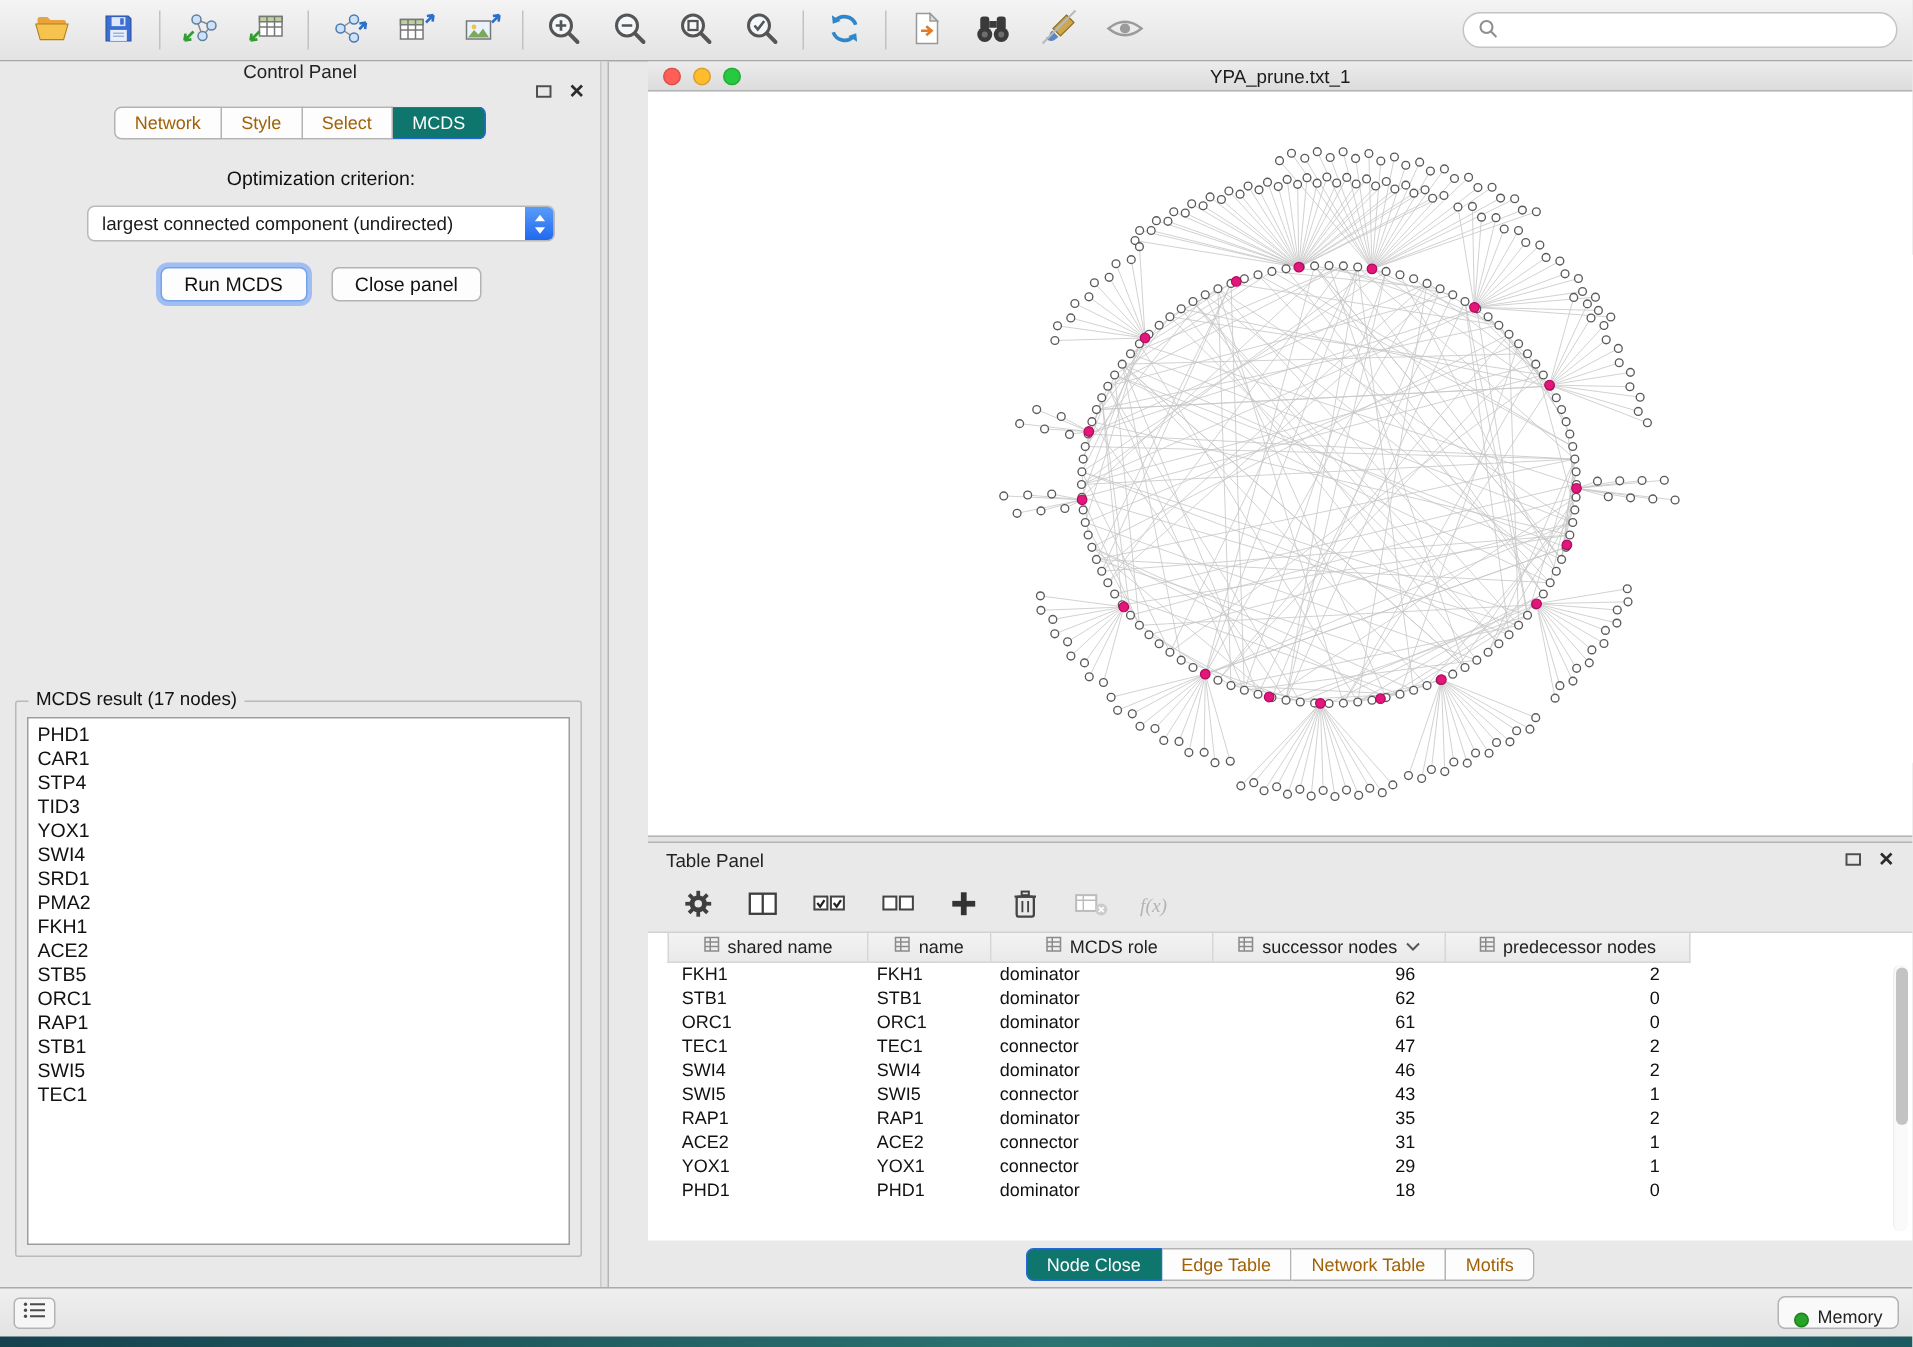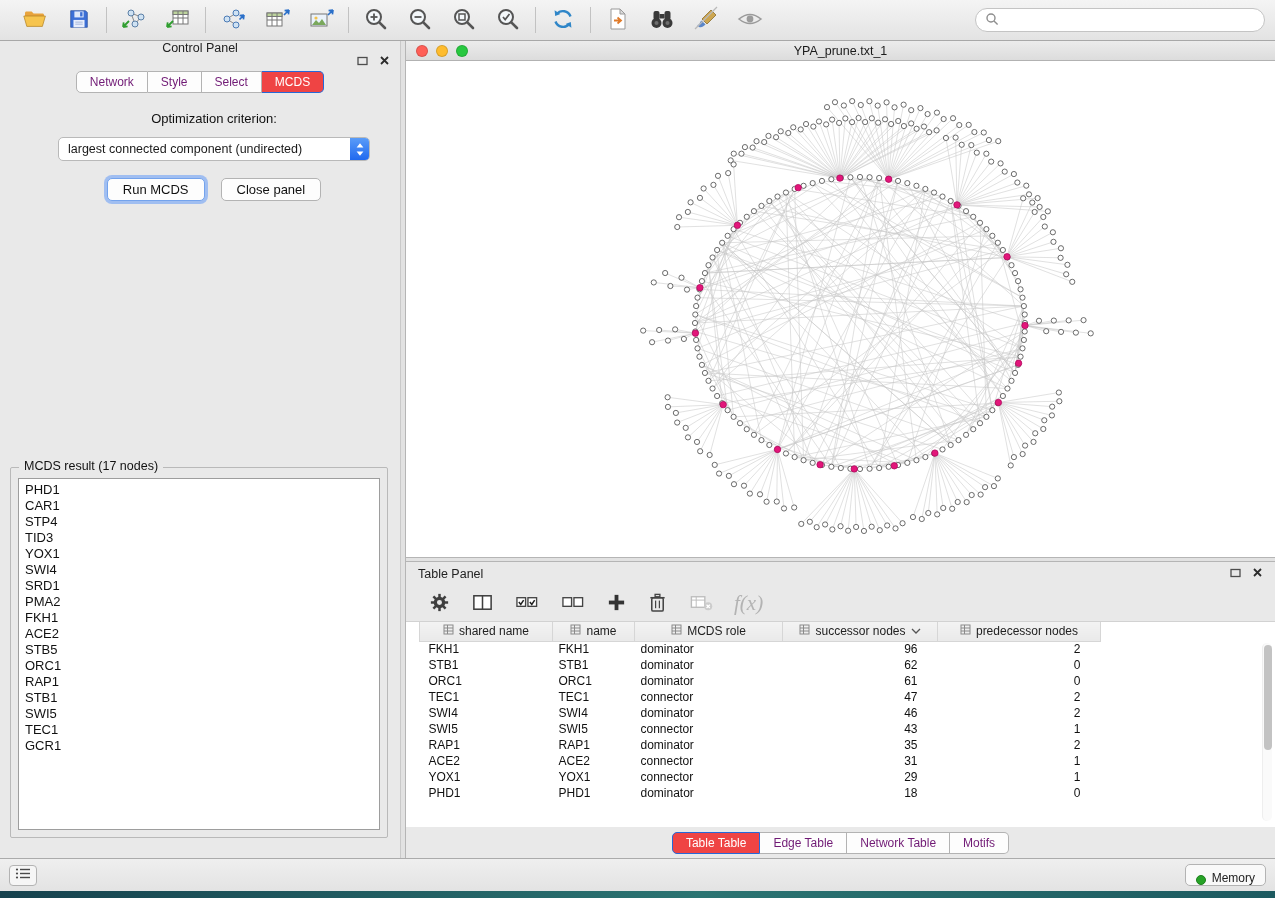--- a/index.html
+++ b/index.html
@@ -21,58 +21,58 @@
   .main { flex:1; display:flex; min-height:0; }
   .vsplit { width:6px; background:#e2e2e2; border-left:1px solid #c9c9c9; border-right:1px solid #b5b5b5; flex-shrink:0; }
 
   
   .control-panel { width:400px; flex-shrink:0; background:#e9e9e9; display:flex; flex-direction:column; position:relative; }
   .panel-header { height:26px; display:flex; align-items:center; padding:0 10px; flex-shrink:0;flex-direction:column; }
   .panel-title { font-size:12.5px; color:#222; }
   .panel-header-icons { margin-left:auto; display:flex; align-items:center; gap:11px; }
   .cp-tabs { display:flex; justify-content:center; margin-top:4px; flex-shrink:0; }
   .tab-seg { border:1px solid #b3b3b3; border-left-width:0; background:#fdfdfd; padding:3px 13px;
-             font-size:12px; color:#701a75; }
+             font-size:12px; color:#a16207; }
   .tab-seg.first { border-left-width:1px; border-radius:5px 0 0 5px; }
   .tab-seg.last { border-radius:0 5px 5px 0; }
-  .tab-seg.active { background:#ef4444; border-color:#2568d8; color:#fff; }
+  .tab-seg.active { background:#0f766e; border-color:#2568d8; color:#fff; }
   .cp-content { flex:1; text-align:center; padding-top:18px;padding-left:28px; }
   .opt-label { font-size:13px; margin-bottom:11px; color:#111; }
   .dropdown { width:312px; height:24px; margin:0 auto; background:#fff; border:1px solid #b9b9b9;
               border-radius:5px; display:flex; align-items:center; padding-left:9px; font-size:12.5px; }
   .dropdown .dd-text { flex:1; text-align:left; white-space:nowrap; overflow:hidden; }
   .stepper { width:19px; height:22px; margin-right:0; background:linear-gradient(#5a9cf8,#2069ef);
              border-radius:0 4px 4px 0; display:flex; align-items:center; justify-content:center; }
   .cp-buttons { margin-top:17px; display:flex; justify-content:center; gap:16px; }
   .btn { background:#fdfdfd; border:1px solid #b3b3b3; border-radius:5px; padding:3px 15px; font-size:13px; color:#111; }
   .btn.focused { border-color:#74a3ec; box-shadow:0 0 0 3px rgba(100,155,248,.55); }
   .mcds-group { position:absolute; left:10px; right:12px; top:426px; bottom:20px;
                 border:1px solid #b9b9b9; border-radius:2px; }
   .mcds-legend { position:absolute; top:-9px; left:8px; background:#e9e9e9; padding:0 5px; font-size:12.5px; color:#111; }
   .mcds-list { position:absolute; left:7px; right:7px; top:10px; bottom:7px; background:#fff;
                border:1px solid #9d9d9d; overflow:hidden; text-align:left; padding:3px 0 0 6px; }
   .mcds-item { font-size:13px; line-height:16px; color:#111; }
 
   
-  .right-col { flex:1; display:flex; flex-direction:column; min-width:0; }
+  .right-col { flex:1; display:flex; flex-direction:column; min-width:0;margin-left:26px; }
   .net-window { height:516px; flex-shrink:0; display:flex; flex-direction:column; }
   .net-titlebar { height:20px; flex-shrink:0; background:linear-gradient(#ececec,#dcdcdc);
                   border-bottom:1px solid #b2b2b2; display:flex; align-items:center; position:relative; }
   .traffic { display:flex; gap:8px; padding-left:10px; z-index:2; }
   .light { width:12px; height:12px; border-radius:50%; border:1px solid rgba(0,0,0,.15); }
   .net-title { position:absolute; left:0; right:0; text-align:center; font-size:12.5px; color:#1b1b1b; }
   .net-canvas { flex:1; background:#fff; overflow:hidden; }
   .hsplit { height:5px; background:#e2e2e2; border-top:1px solid #b5b5b5; border-bottom:1px solid #b5b5b5; flex-shrink:0; }
 
   
   .table-panel { flex:1; min-height:0; background:#e9e9e9; display:flex; flex-direction:column; }
   .tp-header { height:24px; display:flex; align-items:center; padding:0 12px; flex-shrink:0; }
   .tp-toolbar { height:36px; display:flex; align-items:center; gap:20px; padding:0 22px;
                 border-bottom:1px solid #d2d2d2; flex-shrink:0; }
-  .fx { font-family:"Liberation Serif", serif; font-style:italic; font-size:21px; color:#b3b3b3; }
+  .fx { font-family:"Liberation Serif", serif; font-style:italic; font-size:13px; color:#b3b3b3; }
   .tp-tablewrap { flex:1; background:#fff; position:relative; padding:0 0 0 13px; overflow:hidden; min-height:0; }
   table.node-table { border-collapse:collapse; table-layout:fixed; }
   .node-table th { background:linear-gradient(#f3f3f3,#e9e9e9); border:1px solid #d6d6d6; border-top:none;
                    font-weight:normal; height:19px; font-size:12px; color:#222; padding:0 3px; }
   .th-inner { display:flex; align-items:center; justify-content:center; gap:5px; }
   .node-table td { height:16px; font-size:12px; color:#111; padding:0 6px; white-space:nowrap; }
   .node-table td.num { text-align:right; padding-right:20px; }
   .node-table td:first-child { padding-left:9px; }
   .vscroll { position:absolute; right:3px; top:21px; bottom:6px; width:10px; background:#fafafa;
              border-left:1px solid #eee; border-radius:5px; }
@@ -302,21 +302,20 @@
             <div class="mcds-item">SRD1</div>
             <div class="mcds-item">PMA2</div>
             <div class="mcds-item">FKH1</div>
             <div class="mcds-item">ACE2</div>
             <div class="mcds-item">STB5</div>
             <div class="mcds-item">ORC1</div>
             <div class="mcds-item">RAP1</div>
             <div class="mcds-item">STB1</div>
             <div class="mcds-item">SWI5</div>
             <div class="mcds-item">TEC1</div>
-            <div class="mcds-item">GCR1</div>
           </div>
       </div>
     </div>
 
     <div class="vsplit"></div>
 
     <div class="right-col">
 
       <div class="net-window">
         <div class="net-titlebar">
@@ -1182,21 +1181,21 @@
                   <td class="num">18</td>
                   <td class="num">0</td>
                 </tr>
               </tbody>
           </table>
           <div class="vscroll">
               <div class="thumb"></div>
             </div>
         </div>
         <div class="tp-tabs">
-          <span class="tab-seg first active">Table Table</span>
+          <span class="tab-seg first active">Node Close</span>
           <span class="tab-seg">Edge Table</span>
           <span class="tab-seg">Network Table</span>
           <span class="tab-seg last">Motifs</span>
         </div>
       </div>
 
     </div>
   </div>
 
   <div class="statusbar">

